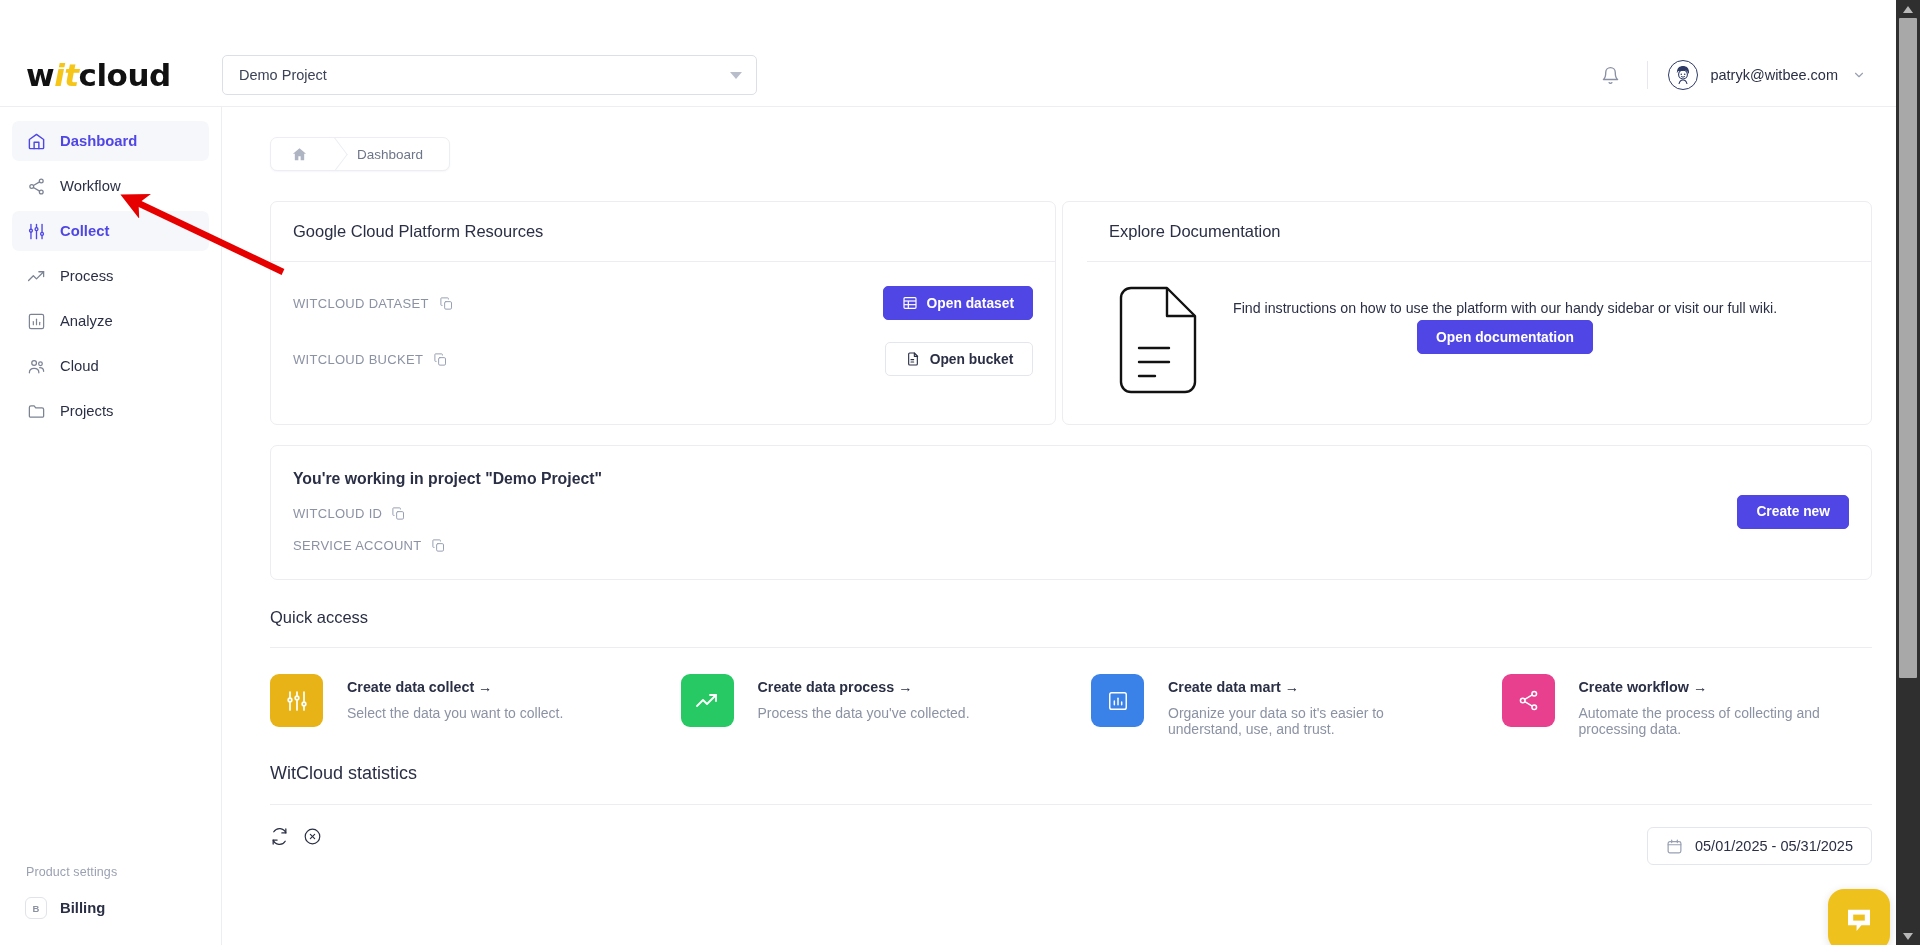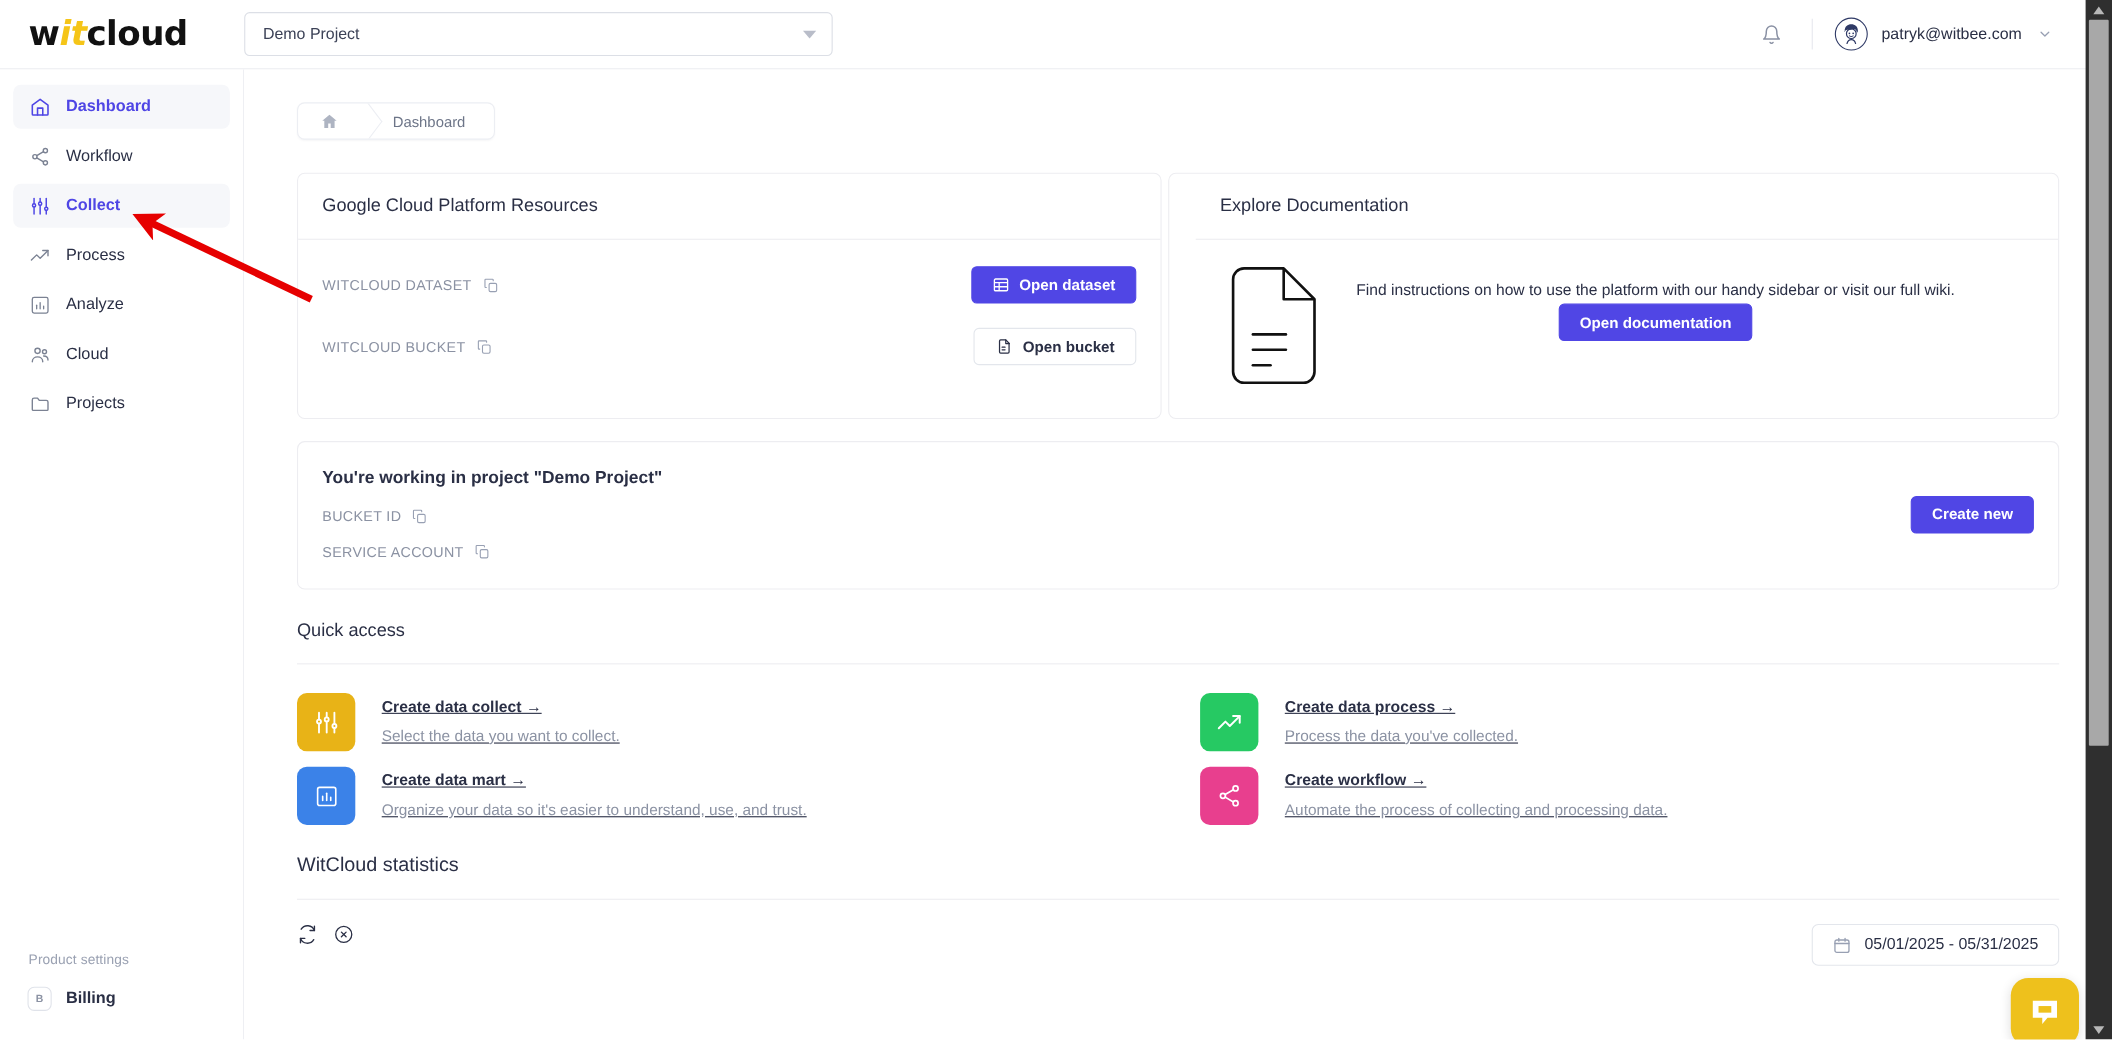--- a/index.html
+++ b/index.html
@@ -13,21 +13,21 @@
   }
   .app { position: relative; width: 1920px; height: 945px; display: flex; flex-direction: column; }
 
   
   .topbar {
     height: 63px; min-height: 63px;
     background: #ffffff;
     border-bottom: 1px solid #edeef2;
     display: flex; align-items: center;
     padding: 0 24px 0 0;
-    position: relative; z-index: 30;
+    position: relative; z-index: 30; margin-top: 44px;
   }
   .logo-wrap { width: 222px; display: flex; align-items: center; padding-left: 26px; }
   .logo {
     font-family: "DejaVu Sans", sans-serif;
     font-size: 31px; font-weight: 700; letter-spacing: -0.5px;
     color: #111111; line-height: 1;
   }
   .logo .accent { color: #f5c518; font-style: italic; }
 
   .project-select {
@@ -147,21 +147,21 @@
 
   .proj-card { margin-top: 20px; padding: 24px 22px 26px 22px; display: flex; align-items: flex-start; }
   .proj-left { flex: 1; }
   .proj-title { font-size: 15.8px; font-weight: 700; color: #2a2f45; margin-bottom: 18px; }
   .proj-row { display: flex; align-items: center; gap: 9px; margin-bottom: 17px; }
   .proj-row:last-child { margin-bottom: 0; }
 
   .qa-section { margin-top: 28px; }
   .qa-title { font-size: 16.5px; color: #2a2f45; padding-bottom: 20px; }
   .qa-divider { height: 1px; background: #ededf1; }
-  .qa-grid { display: grid; grid-template-columns: 1fr 1fr; column-gap: 40px; row-gap: 14px; padding-top: 26px; text-decoration: underline; }
+  .qa-grid { display: grid; grid-template-columns: 1fr 1fr 1fr 1fr; column-gap: 40px; row-gap: 14px; padding-top: 26px; }
   .qa-item { display: flex; gap: 24px; align-items: flex-start; cursor: pointer; }
   .qa-tile {
     width: 53px; height: 53px; min-width: 53px; border-radius: 9px;
     display: flex; align-items: center; justify-content: center; color: #fff;
   }
   .qa-txt { padding-top: 5px; }
   .qa-head { font-size: 14.3px; font-weight: 700; color: #2a2f45; margin-bottom: 10px; }
   .qa-sub { font-size: 14px; color: #8b92a3; }
 
   .stats-section { margin-top: 26px; }
@@ -425,21 +425,21 @@
             </div>
           </div>
 
         </div>
 
         
         <div class="card proj-card">
           <div class="proj-left">
             <div class="proj-title">You're working in project "Demo Project"</div>
             <div class="proj-row">
-              <span class="res-label">BUCKET ID</span>
+              <span class="res-label">WITCLOUD ID</span>
               <span class="copy-ico">
                 <svg width="15" height="15" viewBox="0 0 24 24" fill="none" stroke="currentColor" stroke-width="1.6" stroke-linecap="round" stroke-linejoin="round">
                     <rect x="9" y="9" width="11" height="12" rx="2"></rect>
                     <path d="M5 15H4a1 1 0 0 1-1-1V4a1 1 0 0 1 1-1h10a1 1 0 0 1 1 1v1"></path>
                   </svg>
               </span>
             </div>
             <div class="proj-row">
               <span class="res-label">SERVICE ACCOUNT</span>
               <span class="copy-ico">

